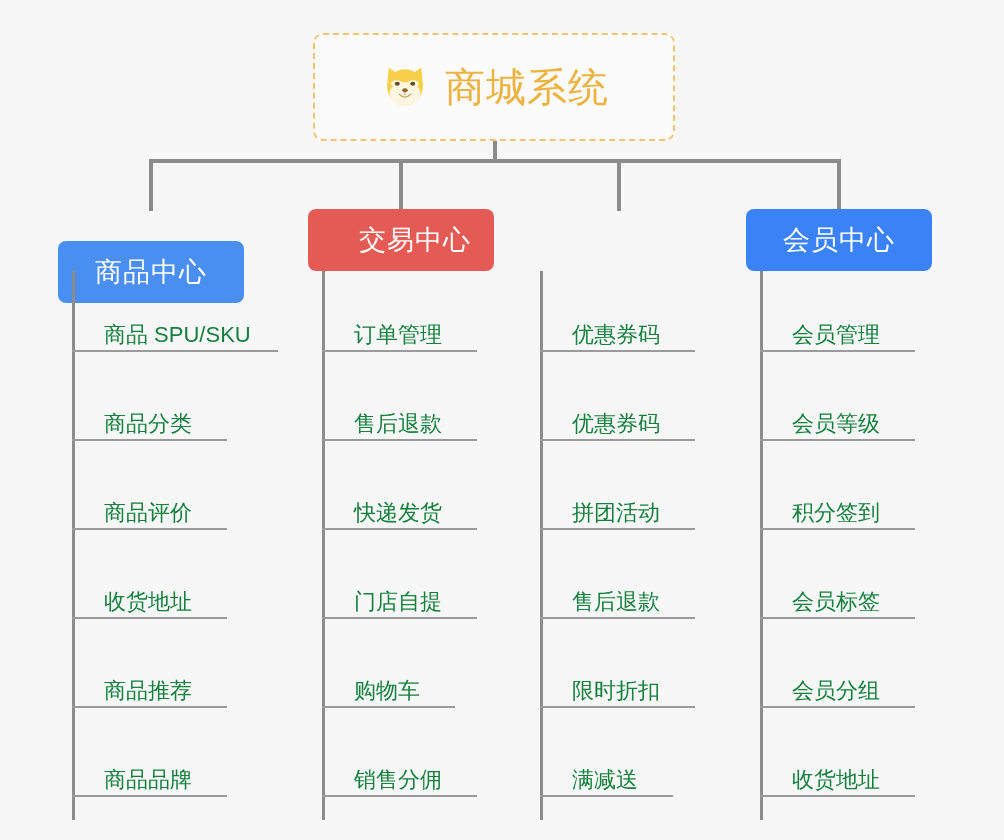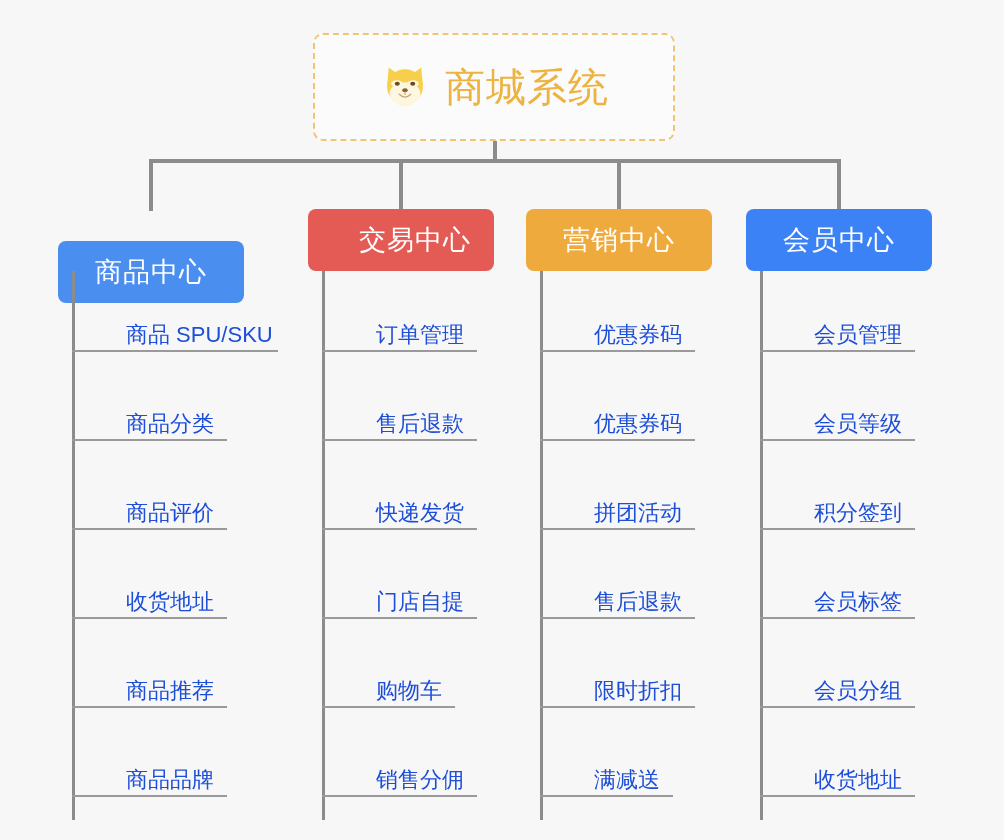--- a/index.html
+++ b/index.html
@@ -91,24 +91,23 @@
     left: 0;
     bottom: 0;
     height: 2px;
     background: #9a9a9a;
   }
   .leaf-label {
     position: absolute;
     left: 32px;
     bottom: 6px;
     font-size: 22px;
-    color: #1d4ed8;
+    color: #15803d;
     white-space: nowrap;
     line-height: 1;
-    margin-left: 22px;
   }
 </style>
 </head>
 <body>
 
 <div id="mindmap">
 
   <div class="root-node">
     <span class="root-emoji">
       <svg viewBox="0 0 64 64" width="52" height="52" aria-hidden="true">
@@ -196,23 +195,20 @@
   </div>
   <div class="leaf" style="left:322px; top:708px; width:133px;">
     <span class="leaf-line" style="width:133px;"></span>
     <span class="leaf-label">购物车</span>
   </div>
   <div class="leaf" style="left:322px; top:797px; width:155px;">
     <span class="leaf-line" style="width:155px;"></span>
     <span class="leaf-label">销售分佣</span>
   </div>
 
-  <div class="branch-head" style="left:526px; top:209px; width:186px; background:#eeaa3c;">
-    <span>营销中心</span>
-  </div>
   <div class="branch-spine" style="left:540px; top:271px; height:549px;"></div>
 
   <div class="leaf" style="left:540px; top:352px; width:155px;">
     <span class="leaf-line" style="width:155px;"></span>
     <span class="leaf-label">优惠券码</span>
   </div>
   <div class="leaf" style="left:540px; top:441px; width:155px;">
     <span class="leaf-line" style="width:155px;"></span>
     <span class="leaf-label">优惠券码</span>
   </div>

